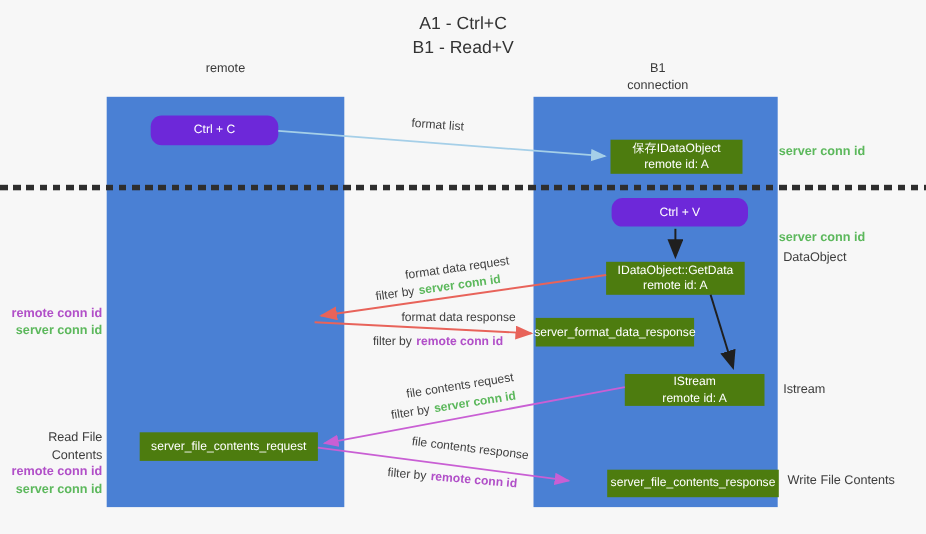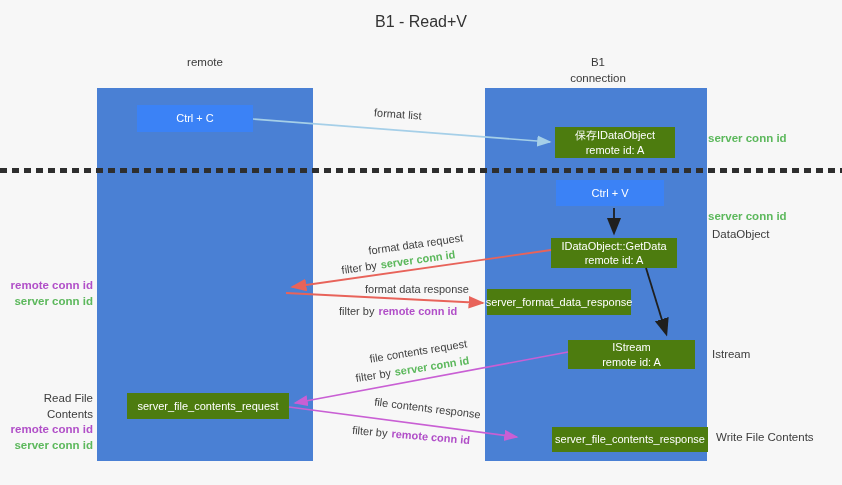--- a/index.html
+++ b/index.html
@@ -13,40 +13,41 @@
   .col { position:absolute; top:88px; height:373px; background:#4a80d4; }
   .col-a { left:97px;  width:216px; }
   .col-b { left:485px; width:222px; }
 
   .dashline { position:absolute; left:0; top:168px; width:842px; height:5px;
               background:repeating-linear-gradient(90deg,#2e2e2e 0 7px, transparent 7px 12px);
               z-index:4; }
 
   .box { position:absolute; display:flex; flex-direction:column; align-items:center; justify-content:center;
          color:#fff; font-size:11px; text-align:center; line-height:1.3; z-index:3; }
-  .green-box  { background:#3b82f6; }
+  .green-box  { background:#6d28d9;border-radius:10px; }
   .orange-box { background:#4d7c0f;align-items:center; }
 
   svg.arrows { position:absolute; left:0; top:0; z-index:5; pointer-events:none; }
 
   .edge-label { position:absolute; font-size:11px; color:#3f3f3f; white-space:nowrap; z-index:6; }
   .conn-green  { color:#5cb85c; font-weight:bold; }
   .conn-purple { color:#b14fc8; font-weight:bold; }
   .filter-prefix { margin-right:4px; }
 
   .side-label { position:absolute; font-size:11.5px; color:#3c3c3c; white-space:nowrap; z-index:6; }
   .side-green  { color:#5cb85c; font-weight:bold; }
   .left-stack  { position:absolute; text-align:right; font-size:11.5px; line-height:1.35; z-index:6; }
 </style>
 </head>
 <body>
 
 <div class="canvas">
 
   <div class="title">
+    <div>A1 - Ctrl+C</div>
     <div>B1 - Read+V</div>
   </div>
 
   <div class="lifeline-hdr" style="left:150px; top:55px; width:110px;">
     <div>remote</div>
   </div>
   <div class="lifeline-hdr" style="left:541px; top:55px; width:114px;">
     <div>B1</div>
     <div>connection</div>
   </div>
@@ -58,21 +59,21 @@
 
   <div class="box green-box" style="left:137px; top:105px; width:116px; height:27px;">
     <div>Ctrl + C</div>
   </div>
 
   <div class="box orange-box" style="left:555px; top:127px; width:120px; height:31px;">
     <div>保存IDataObject</div>
     <div>remote id: A</div>
   </div>
 
-  <div class="box green-box" style="left:556px; top:180px; width:108px; height:26px;">
+  <div class="box green-box" style="left:556px; top:180px; width:124px; height:26px;">
     <div>Ctrl + V</div>
   </div>
 
   <div class="box orange-box" style="left:551px; top:238px; width:126px; height:30px;">
     <div>IDataObject::GetData</div>
     <div>remote id: A</div>
   </div>
 
 
   <div class="box orange-box" style="left:487px; top:289px; width:144px; height:26px;">

